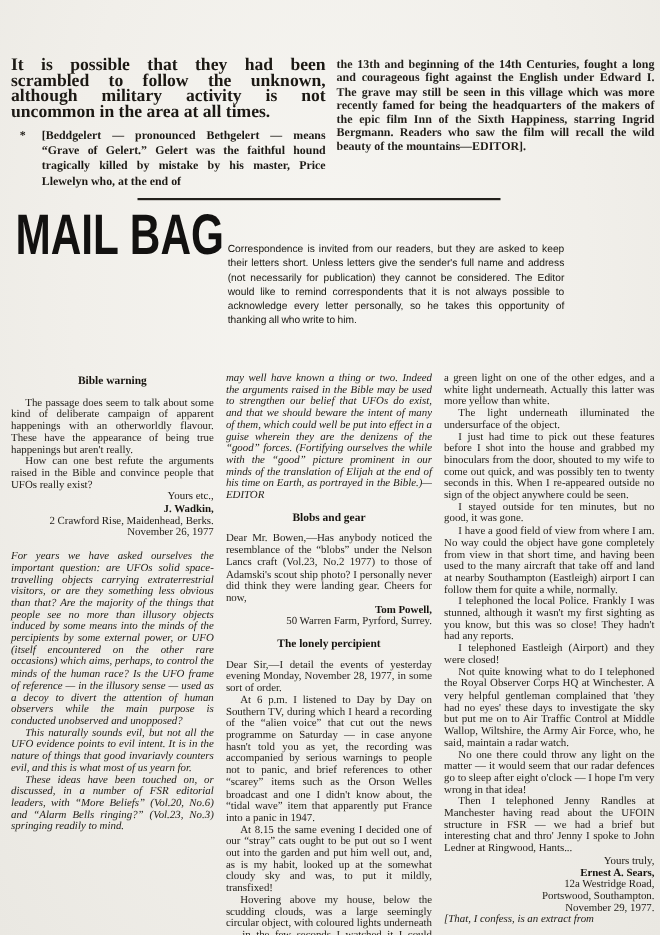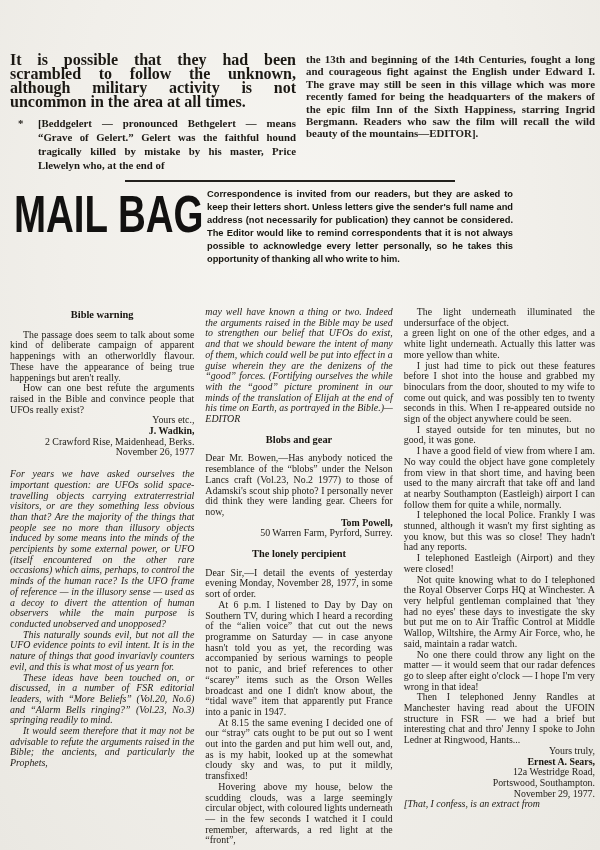--- a/index.html
+++ b/index.html
@@ -35,23 +35,24 @@
     width:193px;flex:none;
     font-family:"Liberation Sans", sans-serif;
     font-weight:700;font-size:52px;line-height:48px;
     letter-spacing:0px;color:#121110;
     transform:scaleX(0.74);transform-origin:left top;
     margin-top:2px;white-space:nowrap;
   }
   .mailbag-intro{
     width:306px;flex:none;
     font-family:"Liberation Sans", sans-serif;
-    font-weight:700;font-size:9.3px;line-height:13px;
+    font-weight:400;font-size:9.3px;line-height:13px;
     text-align:justify;color:#17150f;
     word-spacing:-0.4px;
+    margin-top:32px;
   }
   
   .letters{display:flex;gap:11px;padding:9px 5px 0 10px;}
   .lcol{font-size:9.9px;line-height:10.7px;color:#24211b;text-align:justify;margin-top:32px;}
   .lcol.c1{width:186px;}
   .lcol.c2{width:189px;}
   .lcol.c3{width:193px;}
   .blk{margin:0;}
   .blk.heading{
     text-align:center;font-weight:bold;font-size:10.4px;
@@ -96,37 +97,36 @@
         <div class="blk heading">Bible warning</div>
         <div class="blk para">The passage does seem to talk about some kind of deliberate campaign of apparent happenings with an otherworldly flavour. These have the appearance of being true happenings but aren't really.</div>
         <div class="blk para">How can one best refute the arguments raised in the Bible and convince people that UFOs really exist?</div>
         <div class="blk line">Yours etc.,</div>
         <div class="blk sig">J. Wadkin,</div>
         <div class="blk addr">2 Crawford Rise, Maidenhead, Berks.</div>
         <div class="blk addr">November 26, 1977</div>
         <div class="blk iopen gap">For years we have asked ourselves the important question: are UFOs solid space-travelling objects carrying extraterrestrial visitors, or are they something less obvious than that? Are the majority of the things that people see no more than illusory objects induced by some means into the minds of the percipients by some external power, or UFO (itself encountered on the other rare occasions) which aims, perhaps, to control the minds of the human race? Is the UFO frame of reference — in the illusory sense — used as a decoy to divert the attention of human observers while the main purpose is conducted unobserved and unopposed?</div>
         <div class="blk ipara">This naturally sounds evil, but not all the UFO evidence points to evil intent. It is in the nature of things that good invariavly counters evil, and this is what most of us yearn for.</div>
         <div class="blk ipara">These ideas have been touched on, or discussed, in a number of FSR editorial leaders, with “More Beliefs” (Vol.20, No.6) and “Alarm Bells ringing?” (Vol.23, No.3) springing readily to mind.</div>
-        <div class="blk ipara">It would seem therefore that it may not be advisable to refute the arguments raised in the Bible; the ancients, and particularly the Prophets,</div>
       </div>
     <div class="lcol c2">
         <div class="blk iopen">may well have known a thing or two. Indeed the arguments raised in the Bible may be used to strengthen our belief that UFOs do exist, and that we should beware the intent of many of them, which could well be put into effect in a guise wherein they are the denizens of the “good” forces. (Fortifying ourselves the while with the “good” picture prominent in our minds of the translation of Elijah at the end of his time on Earth, as portrayed in the Bible.)—EDITOR</div>
         <div class="blk heading">Blobs and gear</div>
         <div class="blk opening">Dear Mr. Bowen,—Has anybody noticed the resemblance of the “blobs” under the Nelson Lancs craft (Vol.23, No.2 1977) to those of Adamski's scout ship photo? I personally never did think they were landing gear. Cheers for now,</div>
         <div class="blk sig">Tom Powell,</div>
         <div class="blk addr">50 Warren Farm, Pyrford, Surrey.</div>
         <div class="blk heading">The lonely percipient</div>
         <div class="blk opening">Dear Sir,—I detail the events of yesterday evening Monday, November 28, 1977, in some sort of order.</div>
         <div class="blk para">At 6 p.m. I listened to Day by Day on Southern TV, during which I heard a recording of the “alien voice” that cut out the news programme on Saturday — in case anyone hasn't told you as yet, the recording was accompanied by serious warnings to people not to panic, and brief references to other “scarey” items such as the Orson Welles broadcast and one I didn't know about, the “tidal wave” item that apparently put France into a panic in 1947.</div>
         <div class="blk para">At 8.15 the same evening I decided one of our “stray” cats ought to be put out so I went out into the garden and put him well out, and, as is my habit, looked up at the somewhat cloudy sky and was, to put it mildly, transfixed!</div>
         <div class="blk para">Hovering above my house, below the scudding clouds, was a large seemingly circular object, with coloured lights underneath — in the few seconds I watched it I could remember, afterwards, a red light at the “front”,</div>
       </div>
     <div class="lcol c3">
+        <div class="blk opening">a green light on one of the other edges, and a white light underneath. Actually this latter was more yellow than white.</div>
         <div class="blk para">The light underneath illuminated the undersurface of the object.</div>
-        <div class="blk opening">a green light on one of the other edges, and a white light underneath. Actually this latter was more yellow than white.</div>
         <div class="blk para">I just had time to pick out these features before I shot into the house and grabbed my binoculars from the door, shouted to my wife to come out quick, and was possibly ten to twenty seconds in this. When I re-appeared outside no sign of the object anywhere could be seen.</div>
         <div class="blk para">I stayed outside for ten minutes, but no good, it was gone.</div>
         <div class="blk para">I have a good field of view from where I am. No way could the object have gone completely from view in that short time, and having been used to the many aircraft that take off and land at nearby Southampton (Eastleigh) airport I can follow them for quite a while, normally.</div>
         <div class="blk para">I telephoned the local Police. Frankly I was stunned, although it wasn't my first sighting as you know, but this was so close! They hadn't had any reports.</div>
         <div class="blk para">I telephoned Eastleigh (Airport) and they were closed!</div>
         <div class="blk para">Not quite knowing what to do I telephoned the Royal Observer Corps HQ at Winchester. A very helpful gentleman complained that 'they had no eyes' these days to investigate the sky but put me on to Air Traffic Control at Middle Wallop, Wiltshire, the Army Air Force, who, he said, maintain a radar watch.</div>
         <div class="blk para">No one there could throw any light on the matter — it would seem that our radar defences go to sleep after eight o'clock — I hope I'm very wrong in that idea!</div>
         <div class="blk para">Then I telephoned Jenny Randles at Manchester having read about the UFOIN structure in FSR — we had a brief but interesting chat and thro' Jenny I spoke to John Ledner at Ringwood, Hants...</div>
         <div class="blk line">Yours truly,</div>
         <div class="blk sig">Ernest A. Sears,</div>

